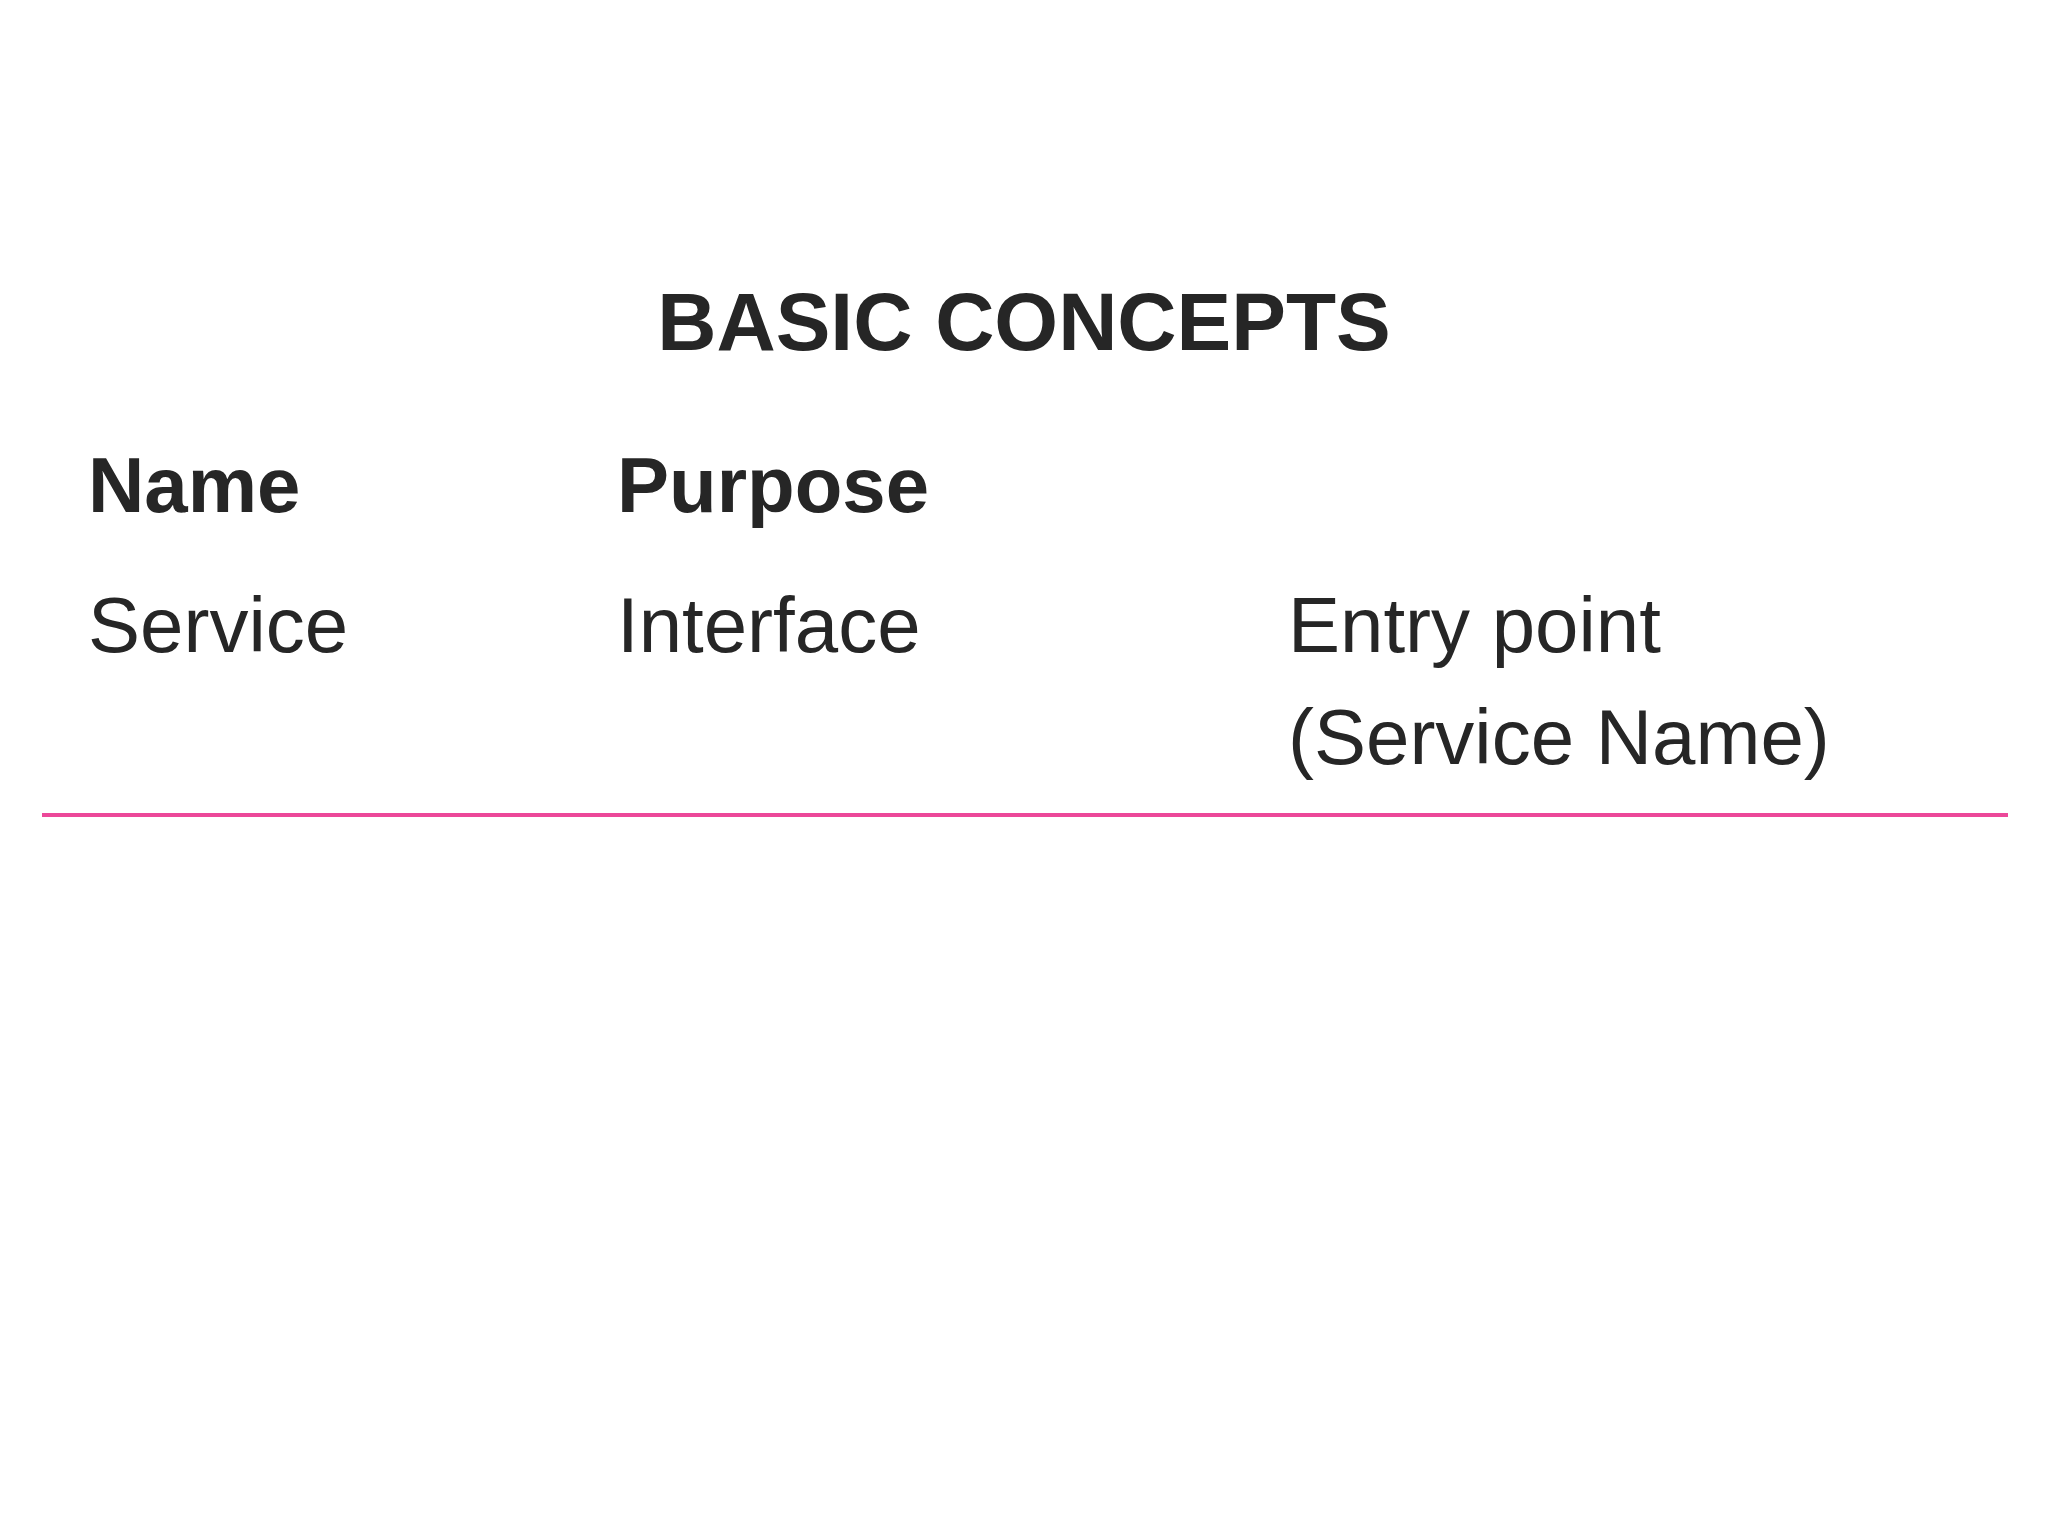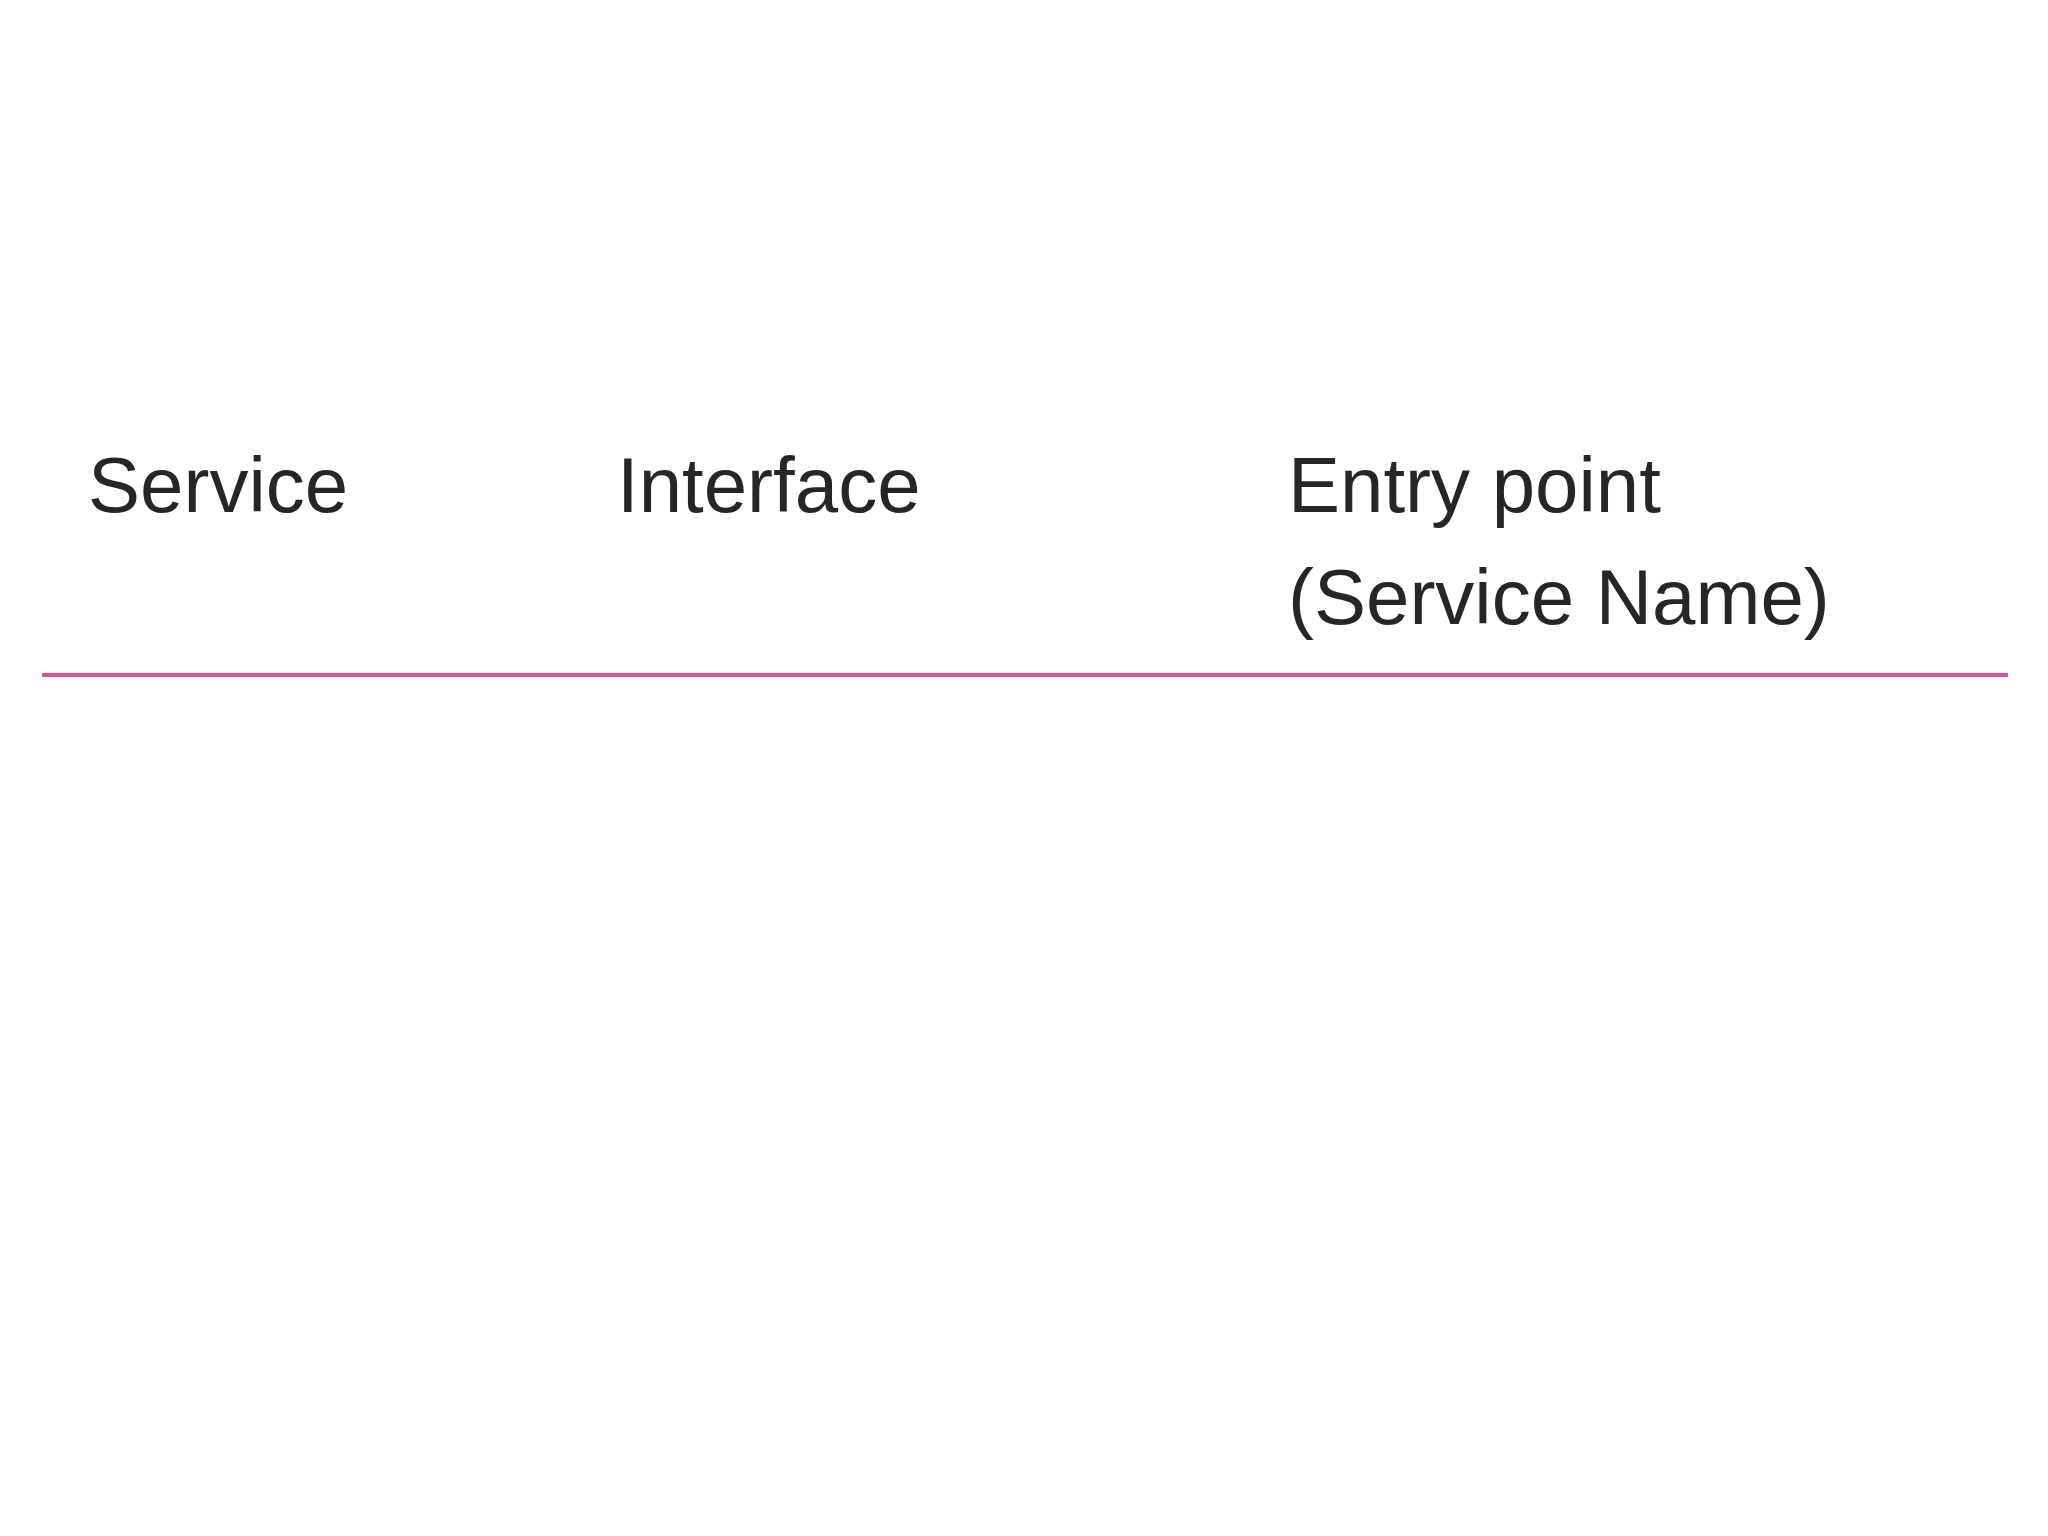--- a/index.html
+++ b/index.html
@@ -67,28 +67,34 @@
   tr.row-pod td {
     padding-top: 6px;
     padding-bottom: 30px;
   }
 </style>
 </head>
 <body>
 
 <div class="page">
 
+  <div class="slide-title">BASIC CONCEPTS</div>
 
   <table class="concepts">
     <colgroup>
       <col class="c1">
       <col class="c2">
       <col class="c3">
     </colgroup>
     <tbody>
+      <tr class="header-row">
+        <td class="first">Name</td>
+        <td>Purpose</td>
+        <td></td>
+      </tr>
 
       <tr class="row-service">
         <td class="first">Service</td>
         <td>Interface</td>
         <td>Entry point
 (Service Name)</td>
       </tr>
 
 
     </tbody>

